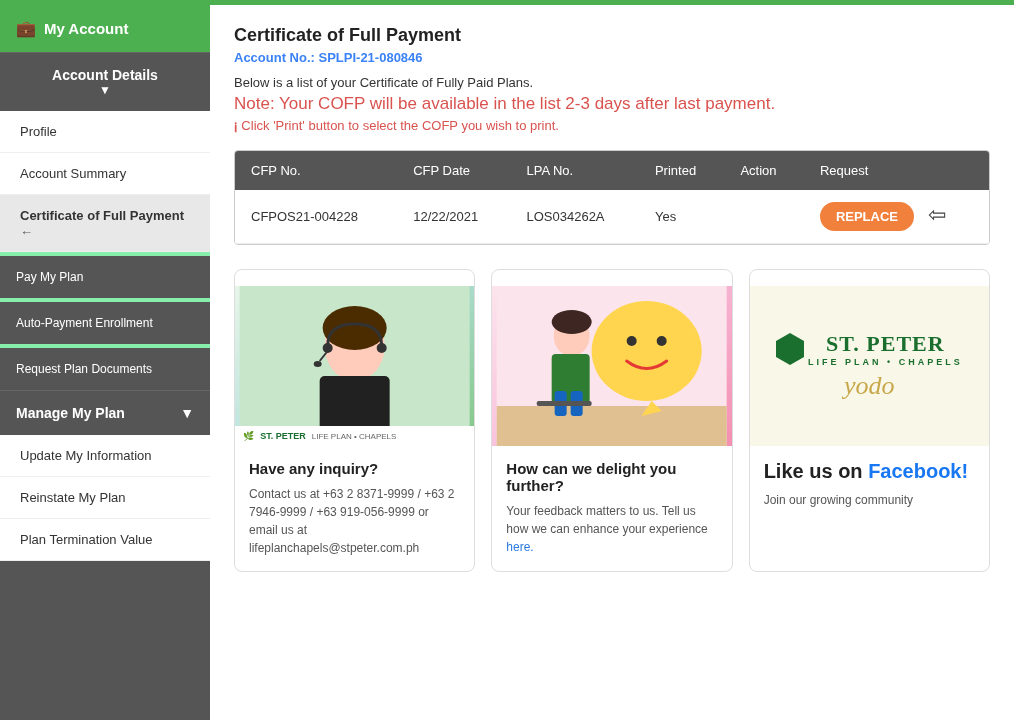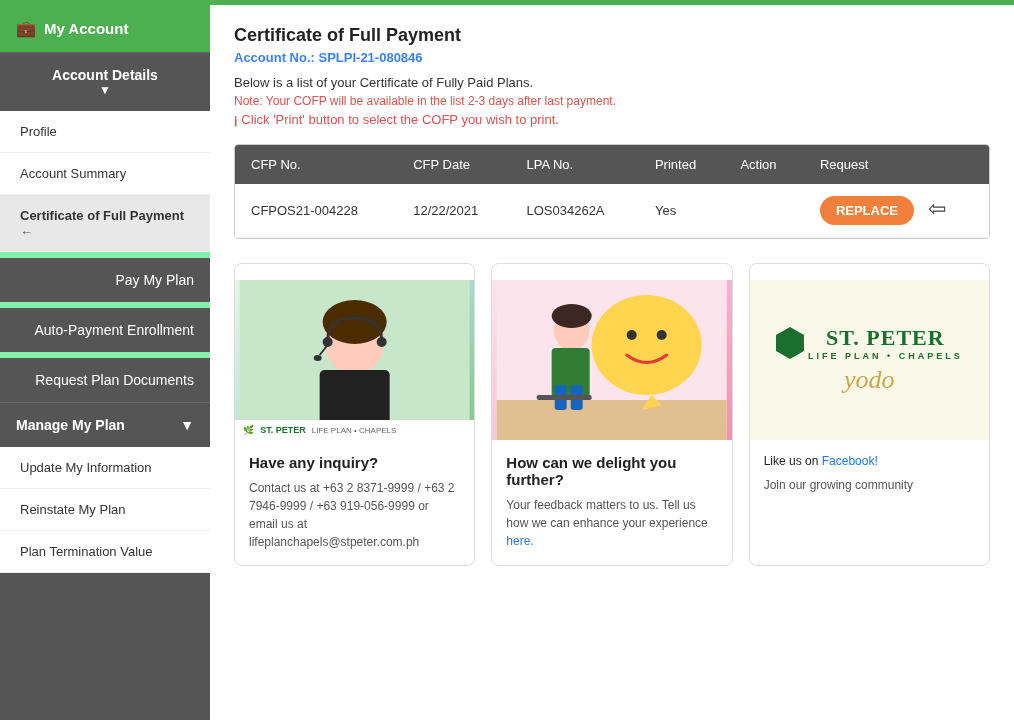--- a/index.html
+++ b/index.html
@@ -10,30 +10,30 @@
     .layout { display: flex; min-height: 715px; }
 
     
     .sidebar { width: 210px; min-width: 210px; background: #555; display: flex; flex-direction: column; }
     .sidebar-my-account { background: #4caf50; color: #fff; padding: 14px 16px; font-weight: bold; font-size: 15px; display: flex; align-items: center; gap: 8px; }
     .sidebar-my-account .briefcase-icon { font-size: 16px; }
     .sidebar-section { background: #555; color: #ffffff; padding: 14px 16px; font-size: 14px; font-weight: bold; display: flex; justify-content: space-between; align-items: center; cursor: pointer; border-top: 1px solid #666; flex-direction: column; }
     .sidebar-section .arrow { font-size: 12px; }
     .sidebar-item { background: #fff; color: #333; padding: 13px 20px; font-size: 13px; cursor: pointer; border-bottom: 1px solid #eee; }
     .sidebar-item.active { background: #e8e8e8; font-weight: bold; color: #333; }
-    .sidebar-item-dark { background: #555; color: #fff; padding: 14px 16px; font-size: 14px; cursor: pointer; border-top: 6px solid #86efac; text-align: right; }
+    .sidebar-item-dark { background: #555; color: #fff; padding: 14px 16px; font-size: 12px; cursor: pointer; border-top: 4px solid #86efac; }
     .sidebar-section-manage { background: #555; color: #fff; padding: 14px 16px; font-size: 14px; font-weight: bold; display: flex; justify-content: space-between; align-items: center; cursor: pointer; border-top: 1px solid #666; }
 
     
     .main { flex: 1; background: #fff; padding: 20px 24px; }
 
     .page-title { font-size: 18px; font-weight: bold; color: #222; margin-bottom: 4px; }
     .account-no { font-size: 13px; font-weight: bold; color: #3b82f6; margin-bottom: 10px; }
     .desc-text { font-size: 13px; color: #333; margin-bottom: 4px; }
-    .note-text { font-size: 12px; color: #d9534f; margin-bottom: 4px; }
+    .note-text { font-size: 17px; color: #d9534f; margin-bottom: 4px; }
     .instruction { font-size: 13px; color: #d9534f; margin-bottom: 14px; display: flex; align-items: flex-start; gap: 4px; }
     .instruction .info-icon { color: #d9534f; font-weight: bold; }
 
     
     .table-wrapper { border: 1px solid #ccc; border-radius: 4px; overflow: hidden; margin-bottom: 24px; }
     table { width: 100%; border-collapse: collapse; }
     thead tr { background: #555; color: #fff; }
     thead th { padding: 12px 16px; text-align: left; font-size: 13px; font-weight: normal; }
     tbody tr { background: #fff; }
     tbody td { padding: 12px 16px; font-size: 13px; color: #333; border-bottom: 1px solid #eee; }
@@ -45,21 +45,21 @@
     .cards-row { display: flex; gap: 16px; }
     .card { border: 1px solid #ddd; border-radius: 8px; overflow: hidden; flex: 1; background: #fff; }
     .card-img-placeholder { height: 160px; display: flex; align-items: center; justify-content: center; font-size: 12px; color: #888; position: relative; overflow: hidden; margin-top: 16px; }
     .card-img-contact { background: linear-gradient(135deg, #e8f5e9 0%, #b2dfdb 50%, #81c784 100%); position: relative; }
     .card-img-feedback { background: linear-gradient(135deg, #fce4ec 0%, #f8bbd9 50%, #f48fb1 100%); }
     .card-img-logo { background: #f9f8e8; display: flex; align-items: center; justify-content: center; }
     .card-body { padding: 14px; }
     .card-title { font-size: 15px; font-weight: bold; color: #222; margin-bottom: 8px; }
     .card-text { font-size: 12px; color: #555; line-height: 1.5; }
     .card-text a { color: #2a7ae2; text-decoration: none; }
-    .card-facebook-title { font-size: 12px; font-weight: normal; color: #222; margin-bottom: 8px; }
+    .card-facebook-title { font-size: 20px; font-weight: bold; color: #222; margin-bottom: 8px; }
     .card-facebook-title .fb-link { color: #1877f2; }
   </style>
 </head>
 <body>
 
 <div class="top-bar"></div>
 <div class="layout">
 
   <div class="sidebar">
     <div class="sidebar-my-account">

